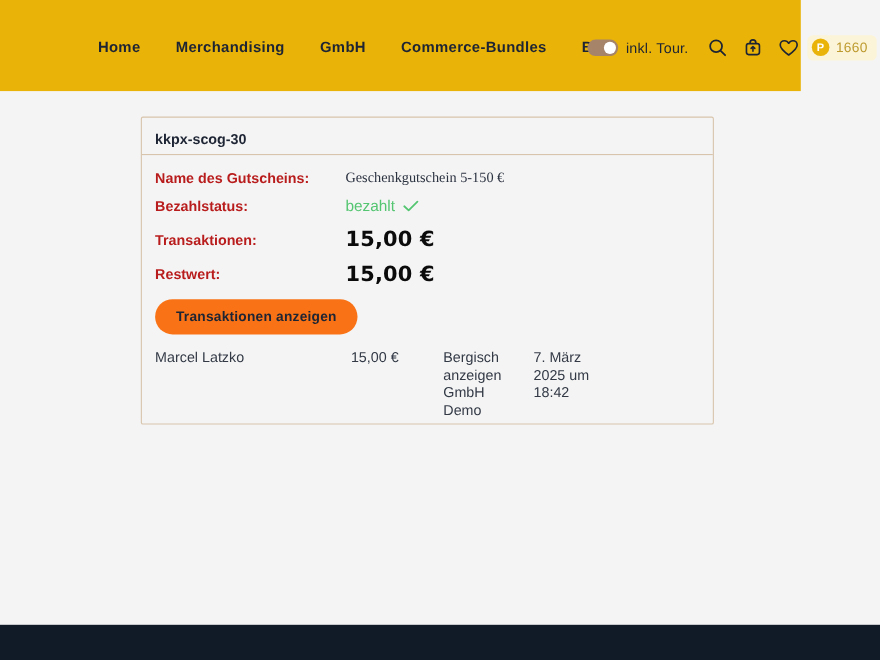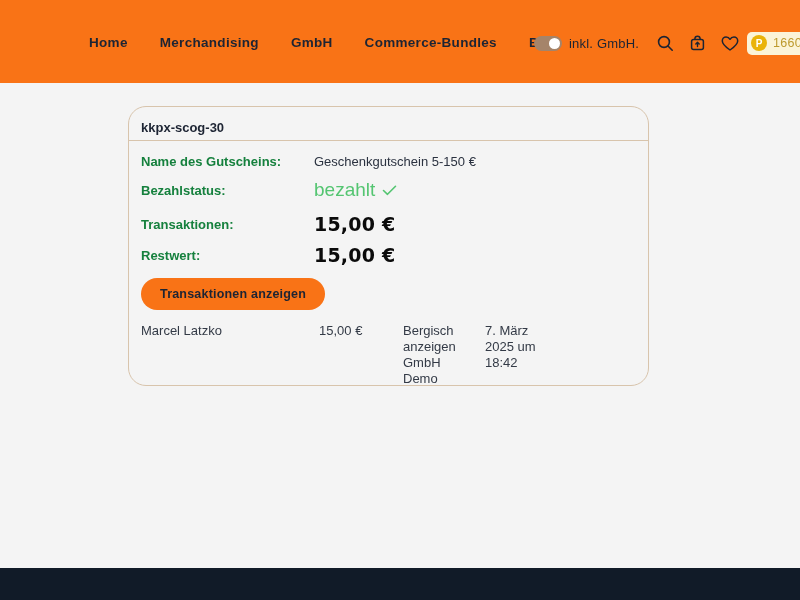--- a/index.html
+++ b/index.html
@@ -5,22 +5,22 @@
   * { margin: 0; padding: 0; box-sizing: border-box; }
   html, body { width: 800px; height: 600px; }
   body { font-family: "Liberation Sans", sans-serif; }
   .page {
     position: relative; width: 800px; height: 600px;
     overflow: hidden; background: #f4f4f4;
   }
 
   
   .topbar {
-    position: absolute; top: 0; left: 0; width: 800px; height: 83px;
-    background: #f97316;
+    position: absolute; top: 0; left: 0; width: 728px; height: 83px;
+    background: #eab308;
   }
   .nav {
     position: absolute; left: 89px; top: 35px;
     display: flex; gap: 32px; align-items: center;
   }
   .nav-link {
     font-size: 13.5px; font-weight: 700; color: #1d2433;
     letter-spacing: 0.3px; cursor: pointer; white-space: nowrap;
     text-decoration: none;
   }
@@ -56,35 +56,35 @@
   }
   .points-value { margin-left: 6px; font-size: 12.5px; color: #bd9a2e; letter-spacing: 0.3px; }
 
   
   .main {
     position: absolute; top: 83px; left: 0; width: 800px; height: 485px;
     background: #f4f4f4;
   }
   .card {
     position: absolute; left: 128px; top: 23px; width: 521px; height: 280px;
-    border: 1px solid #d8c4ac; border-radius: 18px; background: #f4f4f4;
+    border: 1px solid #d8c4ac; border-radius: 2px; background: #f4f4f4;
   }
   .card-header {
     height: 34px; padding: 11px 12px 0 12px;
     border-bottom: 1px solid #d8c4ac;
   }
   .card-title { font-size: 13px; font-weight: 700; color: #1d2433; }
   .card-body { padding: 12px 12px 0 12px; }
   .field-row {
     display: grid; grid-template-columns: 173px 1fr;
     align-items: center; margin-bottom: 10px; min-height: 16px;
   }
-  .field-label { font-size: 13px; font-weight: 700; color: #15803d; }
-  .field-value { font-size: 13px; color: #2b3240; }
-  .status-value { display: flex; align-items: center; gap: 7px; color: #54c571; font-size: 19px; }
+  .field-label { font-size: 13px; font-weight: 700; color: #b91c1c; }
+  .field-value { font-size: 13px; color: #2b3240; font-family: Liberation Serif, serif; }
+  .status-value { display: flex; align-items: center; gap: 7px; color: #54c571; font-size: 14px; }
   .amount-row { margin-bottom: 5px; min-height: 26px; }
   .big-amount {
     font-family: "DejaVu Sans", sans-serif;
     font-size: 19px; font-weight: 700; color: #0b0b0b; letter-spacing: 0.2px;
   }
   .tx-button {
     margin-top: 5px; height: 32px; padding: 0 19px;
     border: none; border-radius: 16px; background: #f97316;
     font-family: "Liberation Sans", sans-serif;
     font-size: 12.5px; font-weight: 700; color: #1d2433;
@@ -117,21 +117,21 @@
       <a class="nav-link">Merchandising</a>
       <a class="nav-link">GmbH</a>
       <a class="nav-link">Commerce-Bundles</a>
       <a class="nav-link">Blog</a>
     </nav>
 
     <div class="controls">
       <div class="toggle">
         <div class="knob"></div>
       </div>
-      <span class="vat-label">inkl. GmbH.</span>
+      <span class="vat-label">inkl. Tour.</span>
 
       <span class="icon-btn icon-search">
         <svg width="19" height="19" viewBox="0 0 19 19" fill="none">
           <circle cx="8" cy="8" r="5.4" stroke="#1d2433" stroke-width="1.6"></circle>
           <line x1="12.2" y1="12.2" x2="16.2" y2="16.2" stroke="#1d2433" stroke-width="1.6" stroke-linecap="round"></line>
         </svg>
       </span>
 
       <span class="icon-btn icon-bag">
         <svg width="19" height="19" viewBox="0 0 19 19" fill="none">

